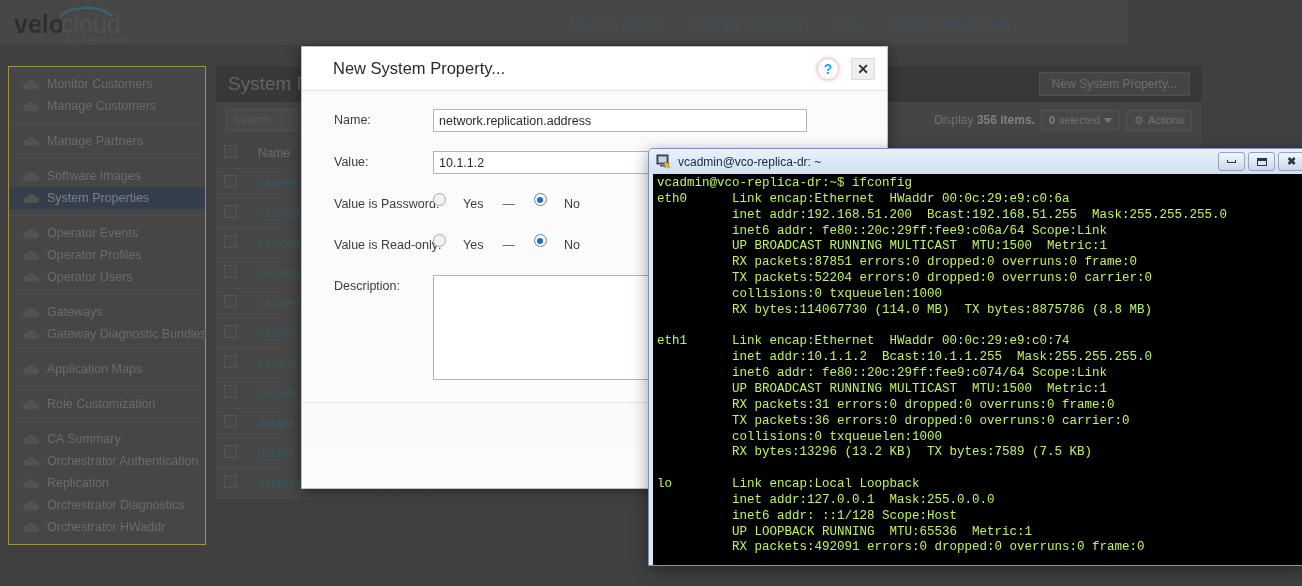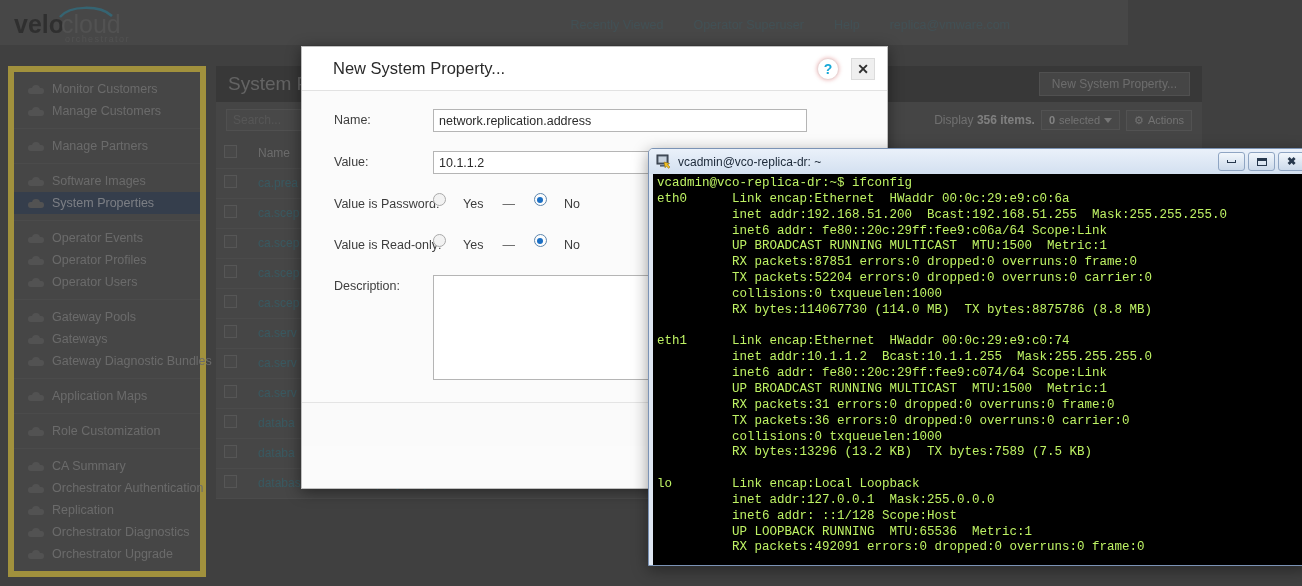--- a/index.html
+++ b/index.html
@@ -25,21 +25,21 @@
     position:absolute; right:118px; top:18px;
     display:flex; gap:30px; align-items:center;
   }
   #topnav .navlink {
     font-size:12.5px; color:#4f6b73; white-space:nowrap; cursor:pointer;
   }
 
   
   #sidebar {
     position:absolute; left:8px; top:66px; width:198px;
-    background:#585858; border:6px solid #fde047;
+    background:#585858; border:1px solid #fde047;
   }
   .side-group { border-bottom:1px solid #626262; padding:6px 0; }
   .side-group:last-child { border-bottom:none; }
   .side-item {
     display:flex; align-items:center; gap:8px;
     height:22px; padding:0 8px 0 14px; cursor:pointer;
   }
   .side-item .label { font-size:12.5px; color:#9a9a9a; white-space:nowrap; }
   .side-item.active { background:#3a4a63; }
   .side-item.active .label { color:#b9bec9; }
@@ -273,24 +273,20 @@
         <span class="label">Operator Profiles</span>
       </div>
       <div class="side-item">
         <span class="cloud-ico"></span>
         <span class="label">Operator Users</span>
       </div>
     </div>
     <div class="side-group">
       <div class="side-item">
         <span class="cloud-ico"></span>
-        <span class="label">Gateway Pools</span>
-      </div>
-      <div class="side-item">
-        <span class="cloud-ico"></span>
         <span class="label">Gateways</span>
       </div>
       <div class="side-item">
         <span class="cloud-ico"></span>
         <span class="label">Gateway Diagnostic Bundles</span>
       </div>
     </div>
     <div class="side-group">
       <div class="side-item">
         <span class="cloud-ico"></span>
@@ -315,21 +311,21 @@
       <div class="side-item">
         <span class="cloud-ico"></span>
         <span class="label">Replication</span>
       </div>
       <div class="side-item">
         <span class="cloud-ico"></span>
         <span class="label">Orchestrator Diagnostics</span>
       </div>
       <div class="side-item">
         <span class="cloud-ico"></span>
-        <span class="label">Orchestrator Upgrade</span>
+        <span class="label">Orchestrator HWaddr</span>
       </div>
     </div>
   </div>
 
   <div id="content">
     <div id="page-head">
       <span id="page-title">System Properties</span>
       <button id="new-prop-btn">New System Property...</button>
     </div>
 

